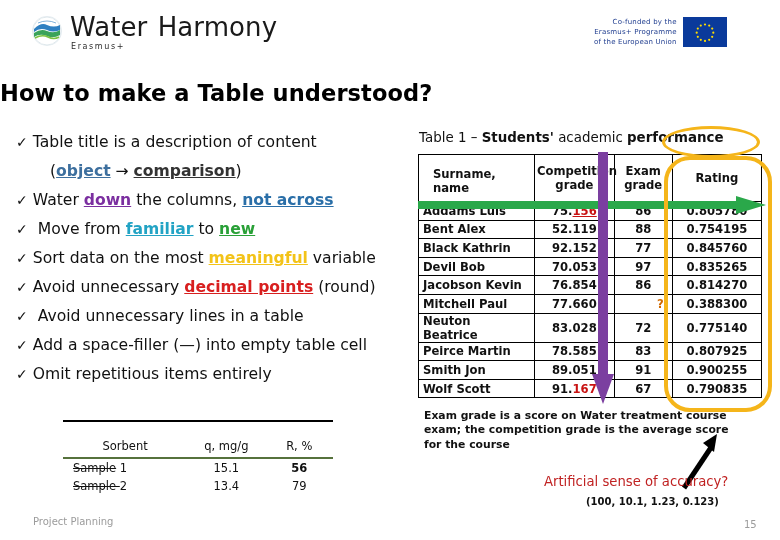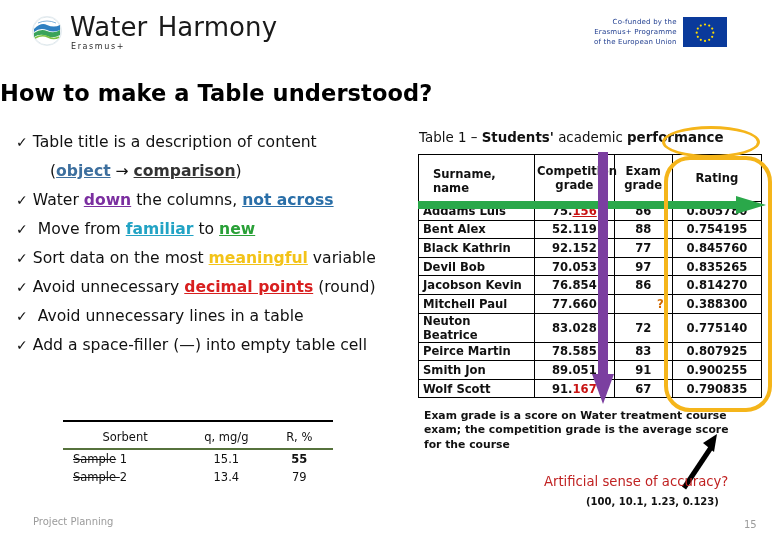--- a/index.html
+++ b/index.html
@@ -40,21 +40,21 @@
   .hl-down{color:#7b2fa0;}
   .hl-notacross{color:#2b6fa8;margin-top:21px;}
   .hl-familiar{color:#22a3c4;}
   .hl-new{color:#29a037;}
   .hl-meaningful{color:#f3c318;}
   .hl-decimal{color:#d81f1f;}
 
   
   .mini-table{position:absolute;left:63px;top:420px;width:270px;
     border-collapse:collapse;font-size:11.5px;color:#111;}
-  .mini-table th{font-weight:normal;padding:8px 4px 4px 4px;text-align:center;}
+  .mini-table th{font-weight:normal;padding:17px 4px 4px 4px;text-align:center;}
   .mini-table td{padding:2px 4px;text-align:center;}
   .mini-top{border-top:2px solid #000;}
   .mini-head-b{border-bottom:2px solid #56723c;}
   .mini-bottom{border-bottom:2px solid #000;}
   .mini-table td.lcell{text-align:left;padding-left:10px;}
   .strike{text-decoration:line-through;}
   .bold{font-weight:bold;}
 
   
   .footer-left{position:absolute;left:33px;top:516px;font-size:10px;color:#9b9b9b;}
@@ -161,35 +161,38 @@
     </div>
     <div class="b-line">
       <span class="b-check">✓</span><span>Avoid unnecessary </span><span class="hl hl-decimal">decimal points</span><span> (round)</span>
     </div>
     <div class="b-line">
       <span class="b-check">✓</span><span> Avoid unnecessary lines in a table</span>
     </div>
     <div class="b-line">
       <span class="b-check">✓</span><span>Add a space-filler (—) into empty table cell</span>
     </div>
+    <div class="b-line">
+      <span class="b-check">✓</span><span>Omit repetitious items entirely</span>
+    </div>
   </div>
 
   <table class="mini-table">
     <thead>
       <tr>
         <th class="mini-top mini-head-b" style="width:46%">Sorbent</th>
         <th class="mini-top mini-head-b" style="width:29%">q, mg/g</th>
         <th class="mini-top mini-head-b" style="width:25%">R, %</th>
       </tr>
     </thead>
     <tbody>
       <tr>
         <td class="lcell"><span class="strike">Sample</span><span> 1</span></td>
         <td>15.1</td>
-        <td class="bold">55</td>
+        <td class="bold">56</td>
       </tr>
       <tr>
         <td class="lcell"><span class="strike">Sample </span><span>2</span></td>
         <td>13.4</td>
         <td>79</td>
       </tr>
     </tbody>
   </table>
 
   <div class="t1-title"><span>Table 1 – </span><span class="b">Students'</span><span> academic </span><span class="b">performance</span></div>

